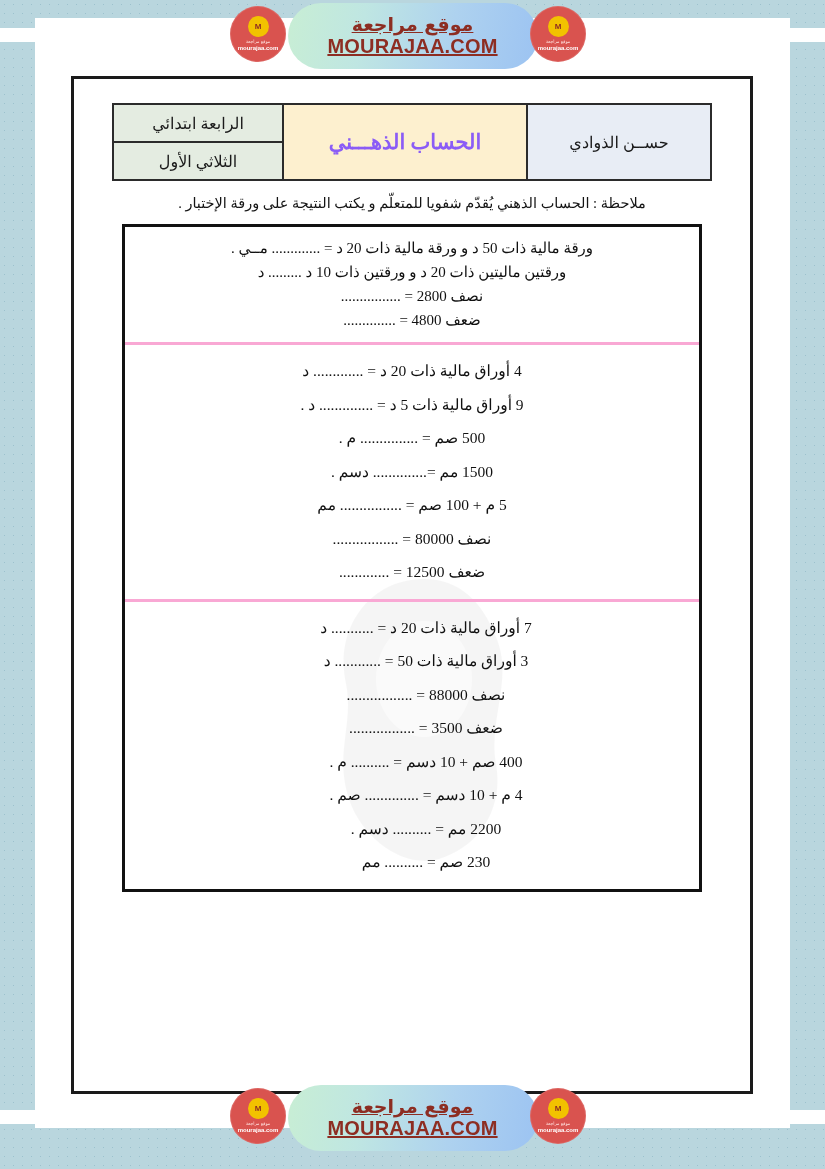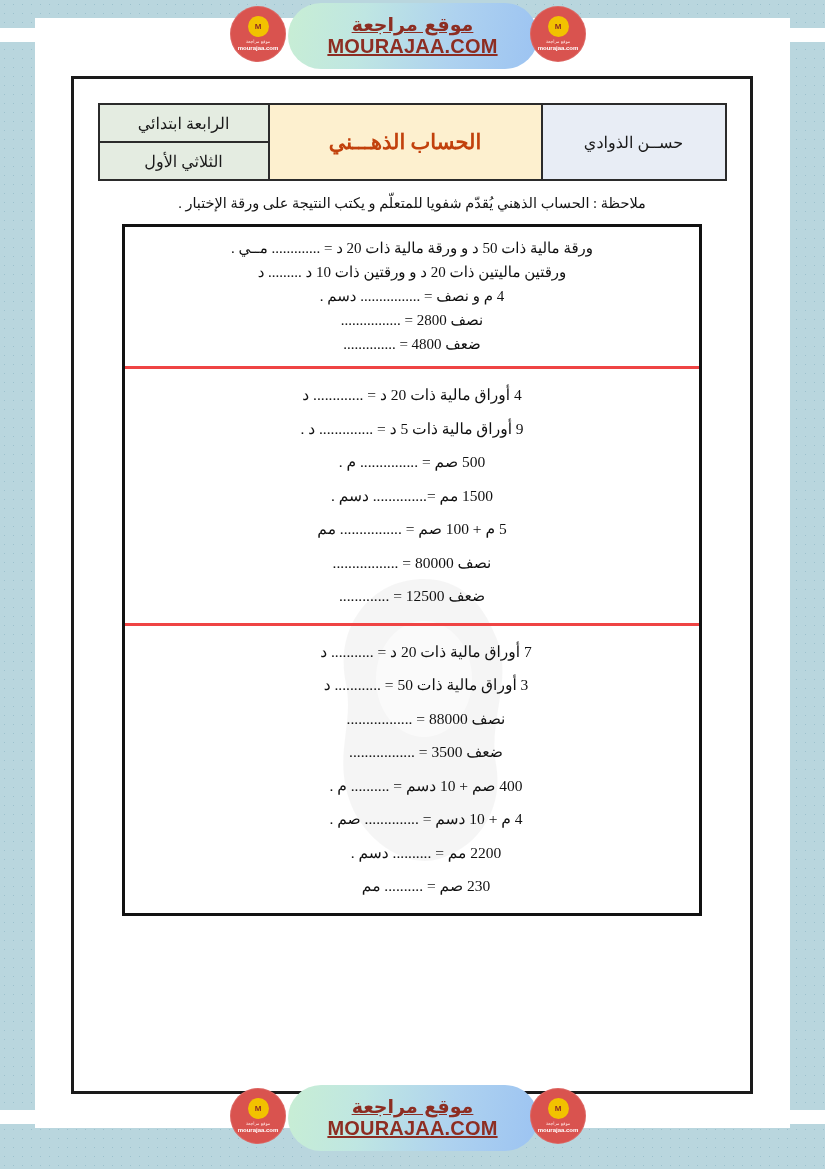--- a/index.html
+++ b/index.html
@@ -132,25 +132,25 @@
     vertical-align: middle;
     padding: 4px 6px;
   }
   .cell-grade {
     width: 170px; height: 38px;
     background: #e4ece1;
     font-size: 16px;
     color: #1a1a1a;
   }
   .cell-title {
-    width: 273px;
+    width: 244px;
     background: #fdf0cf;
     font-size: 21px;
     font-weight: bold;
-    color: #c2410c;
+    color: #8b5cf6;
     letter-spacing: 0.5px;
   }
   .cell-teacher {
     width: 184px;
     background: #e8edf5;
     font-size: 16px;
     color: #1a1a1a;
   }
 
   
@@ -165,21 +165,21 @@
 
   
   .exercise-box {
     width: 580px;
     margin: 0 auto;
     border: 3px solid #111111;
     background: transparent;
   }
   .block {
     padding: 9px 12px 10px 12px;
-    border-bottom: 3px solid #ef4444;
+    border-bottom: 3px solid #f9a8d4;
   }
   .block:last-child { border-bottom: none; margin-left: 28px; }
   .q-line {
     direction: rtl;
     text-align: center;
     font-size: 15.5px;
     line-height: 1.0;
     color: #111111;
     padding: 6px 0;
     white-space: nowrap;
@@ -238,21 +238,20 @@
         </tr>
       </tbody>
         </table>
 
       <div class="note">ملاحظة : الحساب الذهني يُقدّم شفويا للمتعلّم و يكتب النتيجة على ورقة الإختبار .</div>
 
       <div class="exercise-box">
         <div class="block b1">
           <div class="q-line">ورقة مالية ذات 50 د و ورقة مالية ذات 20 د = ............. مــي .</div>
           <div class="q-line">ورقتين ماليتين ذات 20 د و ورقتين ذات 10 د ......... د</div>
-          <div class="q-line">4 م و نصف = ................ دسم .</div>
           <div class="q-line">نصف 2800 = ................</div>
           <div class="q-line">ضعف 4800 = ..............</div>
         </div>
 
         <div class="block b2">
           <div class="q-line">4 أوراق مالية ذات 20 د = ............. د</div>
           <div class="q-line">9 أوراق مالية ذات 5 د = .............. د .</div>
           <div class="q-line">500 صم = ............... م .</div>
           <div class="q-line">1500 مم =.............. دسم .</div>
           <div class="q-line">5 م + 100 صم = ................ مم</div>

